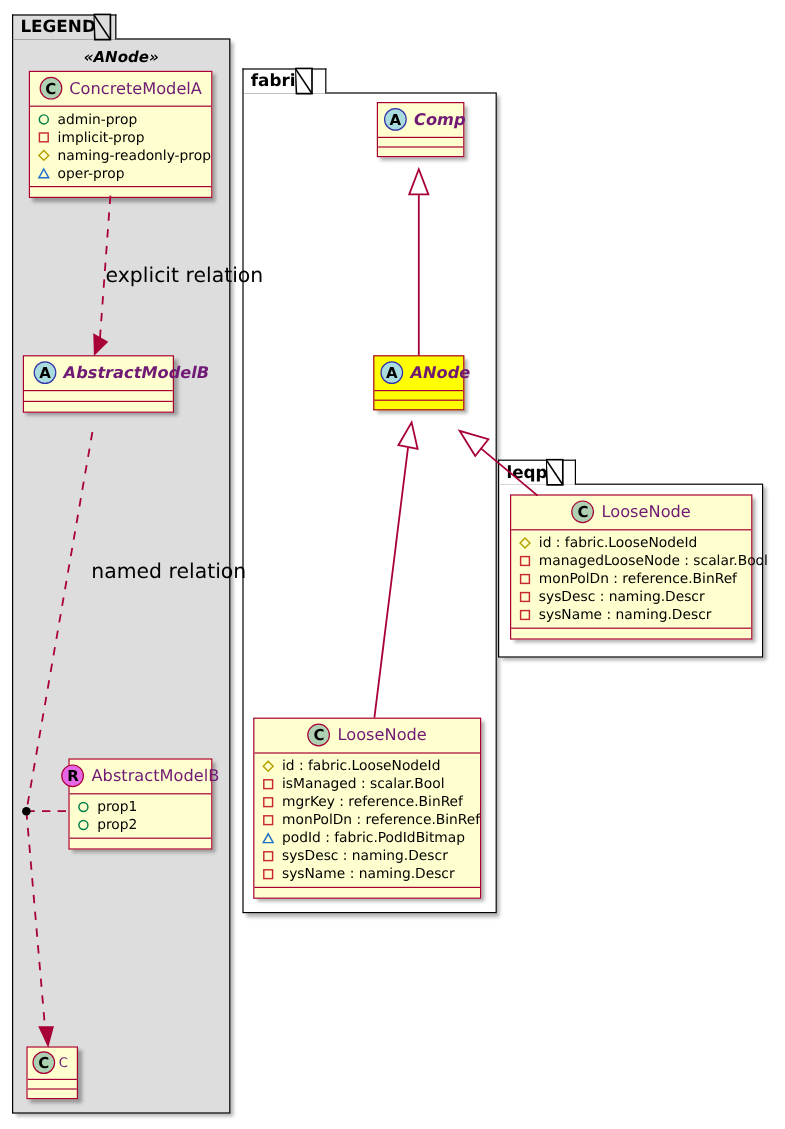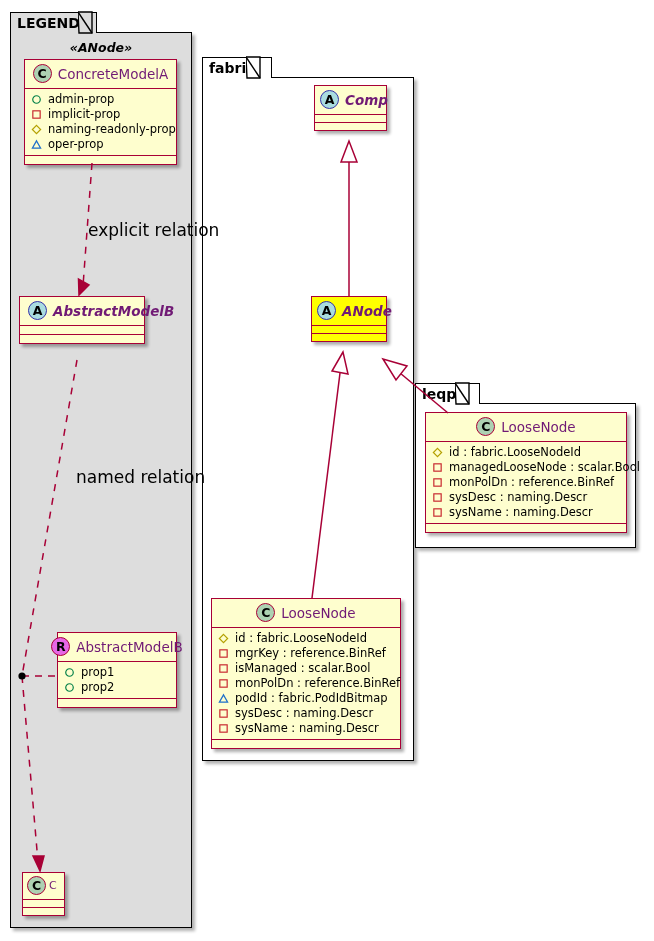--- a/index.html
+++ b/index.html
@@ -307,27 +307,27 @@
       <div class="attr">
         <svg class="mk" viewBox="0 0 12 12">
             <polygon points="6,1.5 10.5,6 6,10.5 1.5,6" fill="none" stroke="#B4A000" stroke-width="1.3"></polygon>
           </svg>
         <span>id : fabric.LooseNodeId</span>
       </div>
       <div class="attr">
         <svg class="mk" viewBox="0 0 12 12">
             <rect x="2" y="2" width="8" height="8" fill="none" stroke="#C82930" stroke-width="1.3"></rect>
           </svg>
+        <span>isManaged : scalar.Bool</span>
+      </div>
+      <div class="attr">
+        <svg class="mk" viewBox="0 0 12 12">
+            <rect x="2" y="2" width="8" height="8" fill="none" stroke="#C82930" stroke-width="1.3"></rect>
+          </svg>
         <span>mgrKey : reference.BinRef</span>
-      </div>
-      <div class="attr">
-        <svg class="mk" viewBox="0 0 12 12">
-            <rect x="2" y="2" width="8" height="8" fill="none" stroke="#C82930" stroke-width="1.3"></rect>
-          </svg>
-        <span>isManaged : scalar.Bool</span>
       </div>
       <div class="attr">
         <svg class="mk" viewBox="0 0 12 12">
             <rect x="2" y="2" width="8" height="8" fill="none" stroke="#C82930" stroke-width="1.3"></rect>
           </svg>
         <span>monPolDn : reference.BinRef</span>
       </div>
       <div class="attr">
         <svg class="mk" viewBox="0 0 12 12">
             <polygon points="6,2 10.5,10 1.5,10" fill="none" stroke="#1D6FC9" stroke-width="1.3"></polygon>

